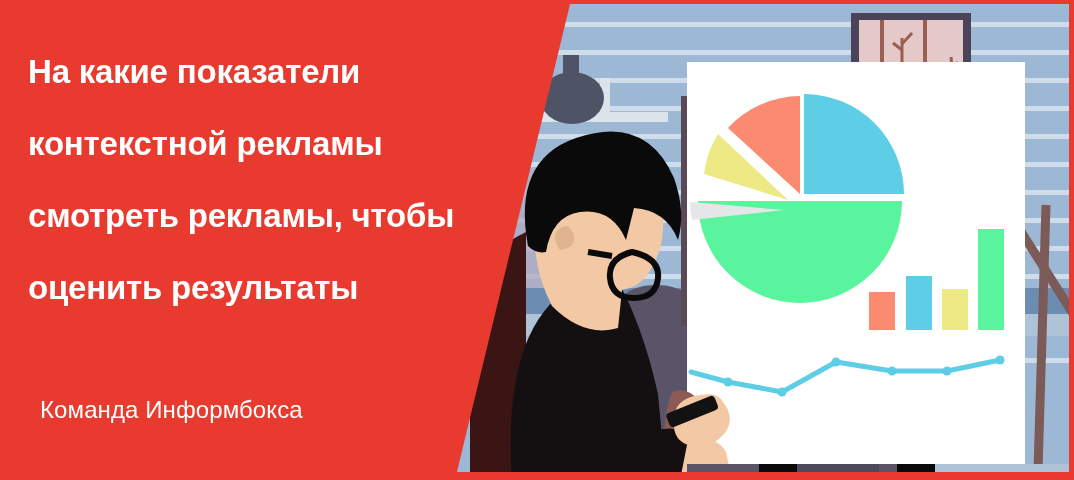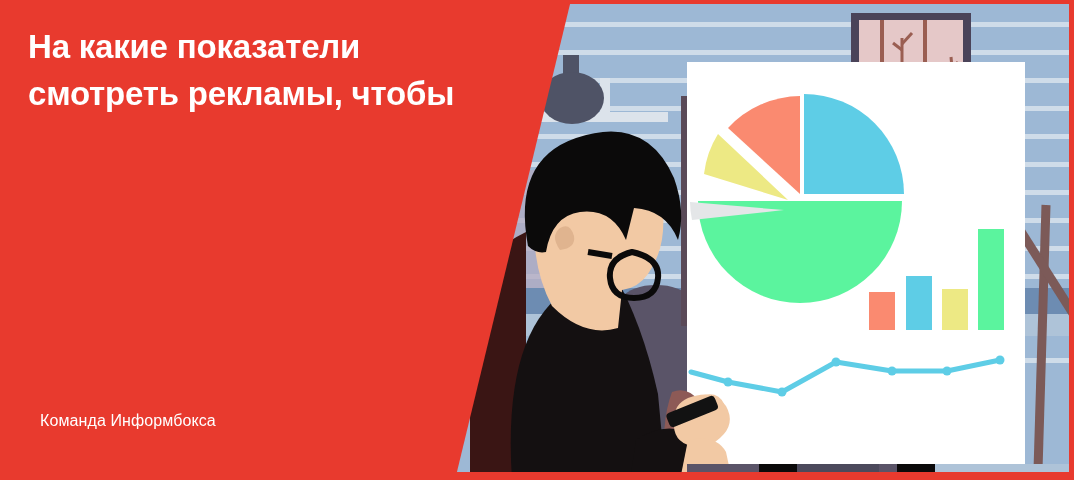--- a/index.html
+++ b/index.html
@@ -28,24 +28,24 @@
   #top-strip{
     position:absolute;left:0;top:0;width:1074px;height:4px;
     background:#E83A2E;z-index:40;
   }
   
   #headline{
     position:absolute;left:28px;top:24px;width:500px;
     z-index:35;color:#fff;font-weight:bold;font-size:33px;line-height:1.42;
     letter-spacing:-0.2px;
   }
-  #headline .ln{display:block;white-space:nowrap;}
+  #headline .ln{display:block;white-space:nowrap;margin-top:25px;}
   #byline{
-    position:absolute;left:40px;top:412px;z-index:35;
-    color:#fff;font-size:16px;font-weight:normal;letter-spacing:0.1px;
+    position:absolute;left:40px;top:396px;z-index:35;
+    color:#fff;font-size:24px;font-weight:normal;letter-spacing:0.1px;
   }
 </style>
 </head>
 <body>
 
 <div id="stage">
 
   <svg id="illustration" viewBox="0 0 1074 480" width="1074" height="480">
 
     <rect x="0" y="0" width="1074" height="480" fill="#9DB8D5"></rect>
@@ -190,21 +190,23 @@
       <rect x="897" y="464" width="38" height="14" fill="#0B0A0A"></rect>
       <rect x="935" y="464" width="139" height="14" fill="#AEC3D8"></rect>
     </g>
 
   </svg>
 
   <div id="red-panel"></div>
 
   <div id="headline">
     <span class="ln">На какие показатели</span>
+    <span class="ln">контекстной рекламы</span>
     <span class="ln">смотреть рекламы, чтобы</span>
+    <span class="ln">оценить результаты</span>
   </div>
 
   <div id="byline">Команда Информбокса</div>
 
   <div id="bottom-strip"></div>
   <div id="right-strip"></div>
   <div id="top-strip"></div>
 
 </div>
 

